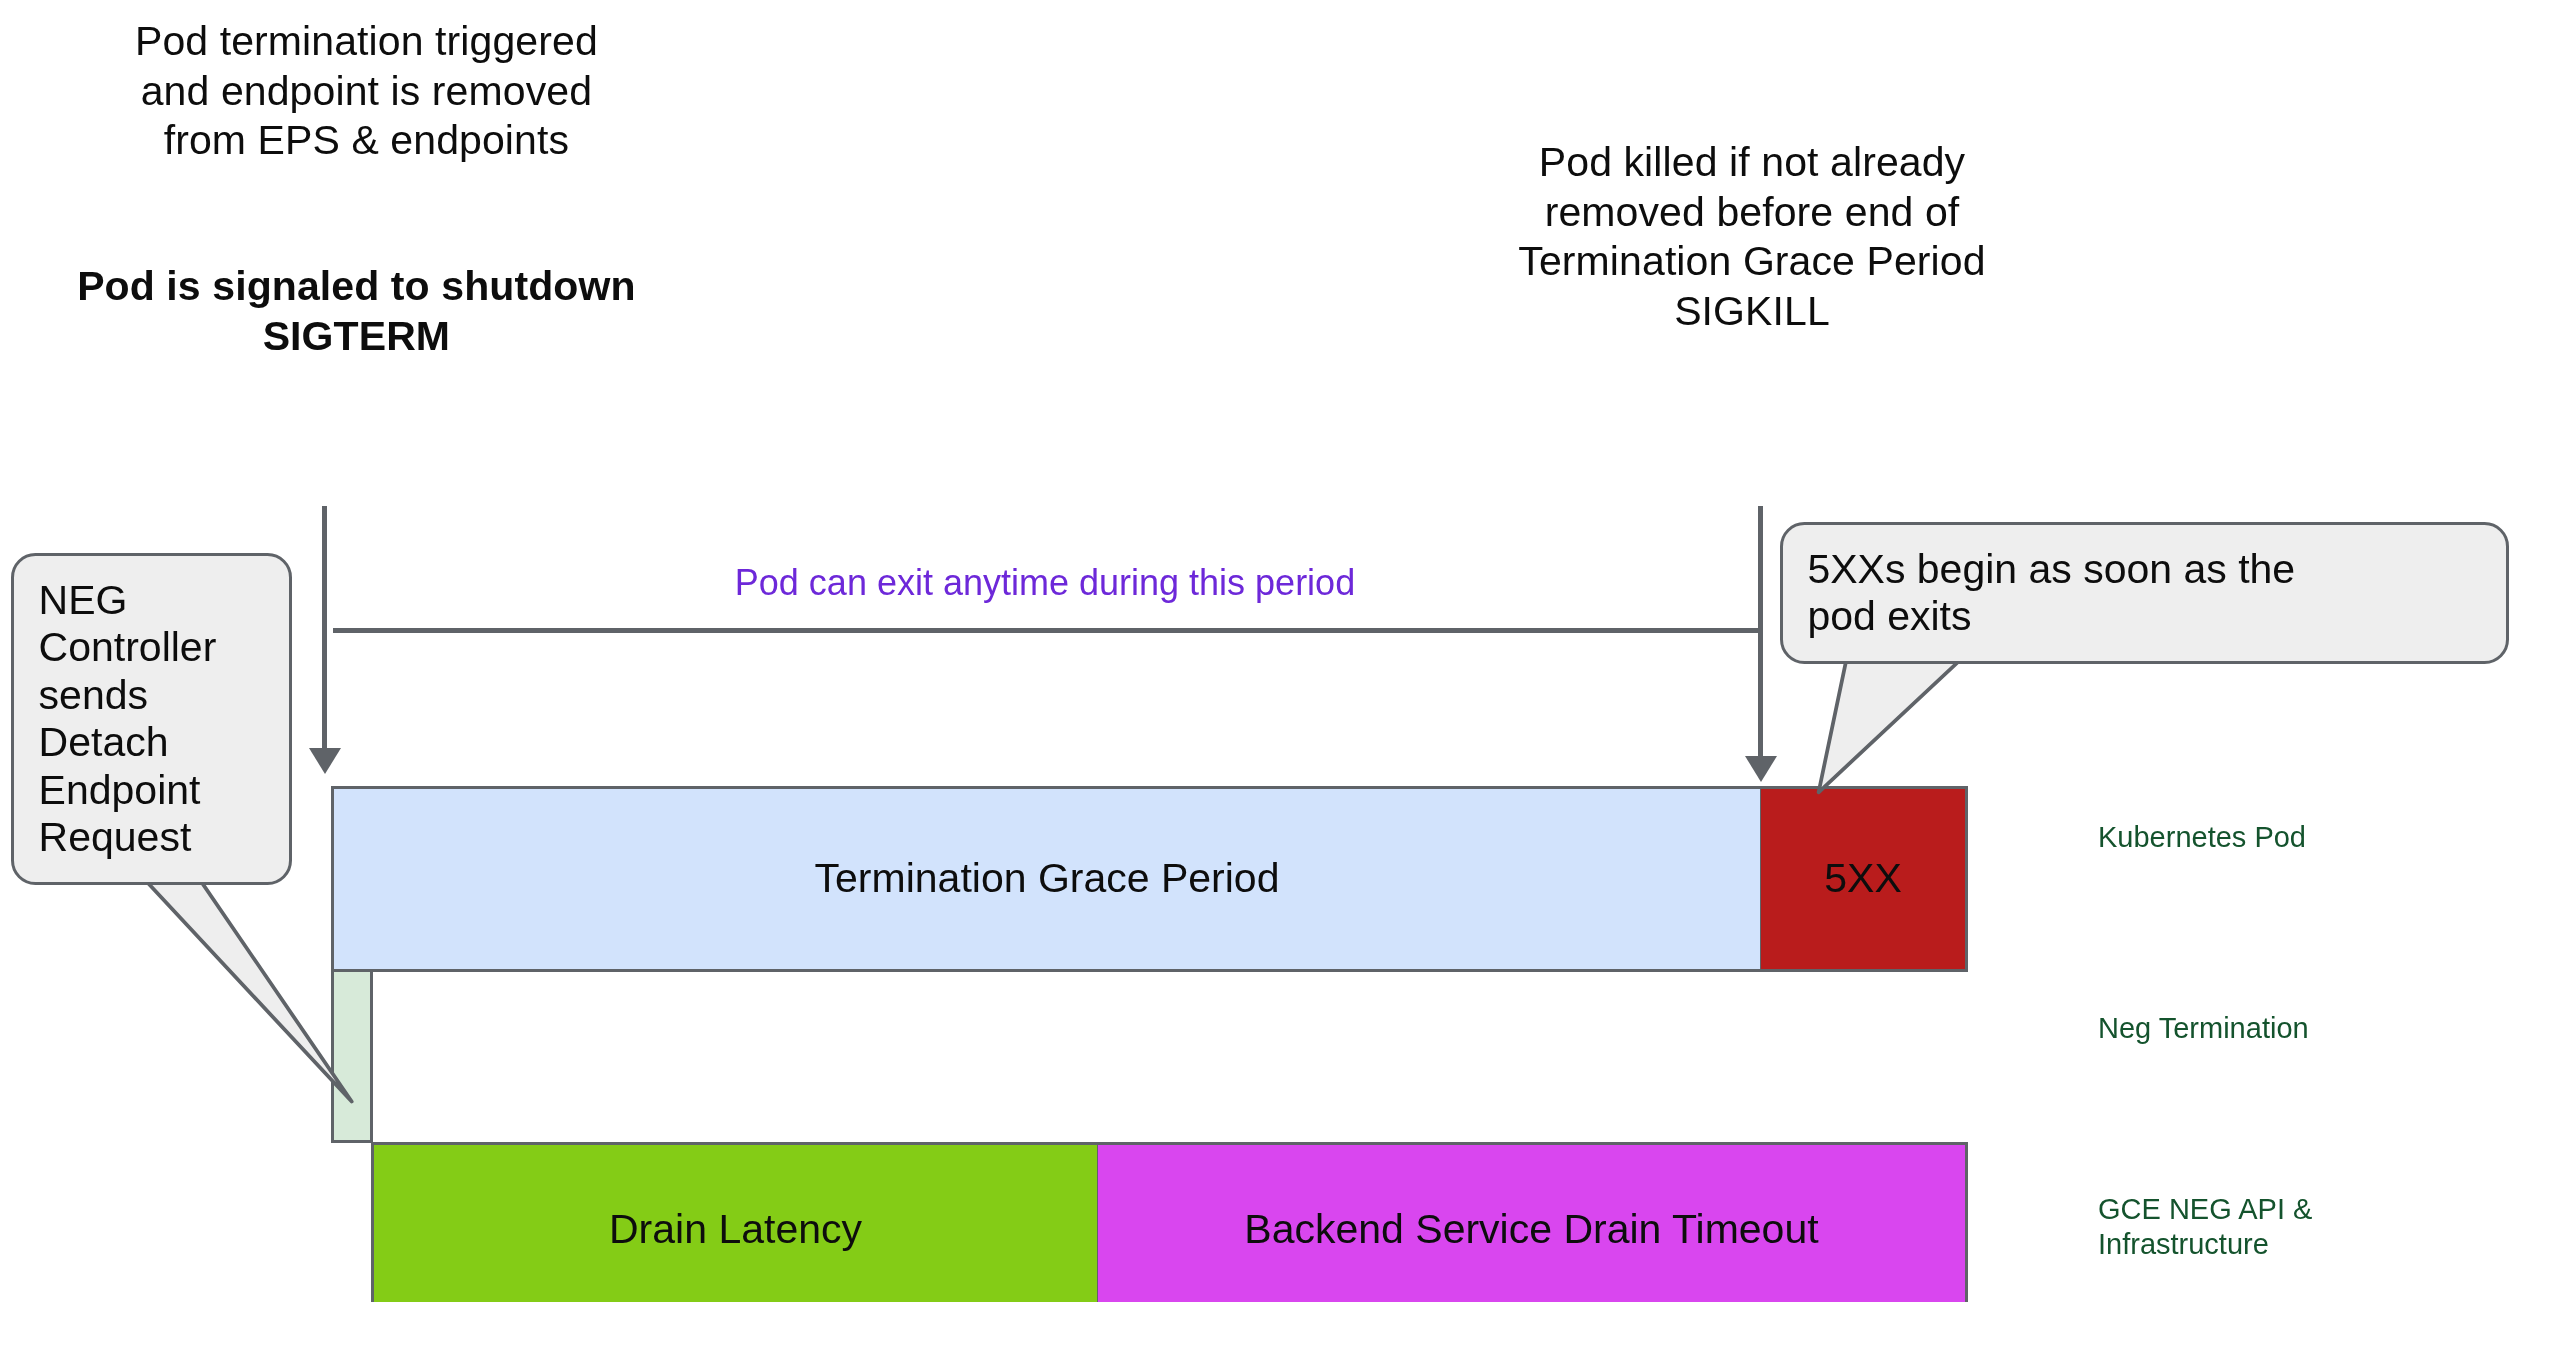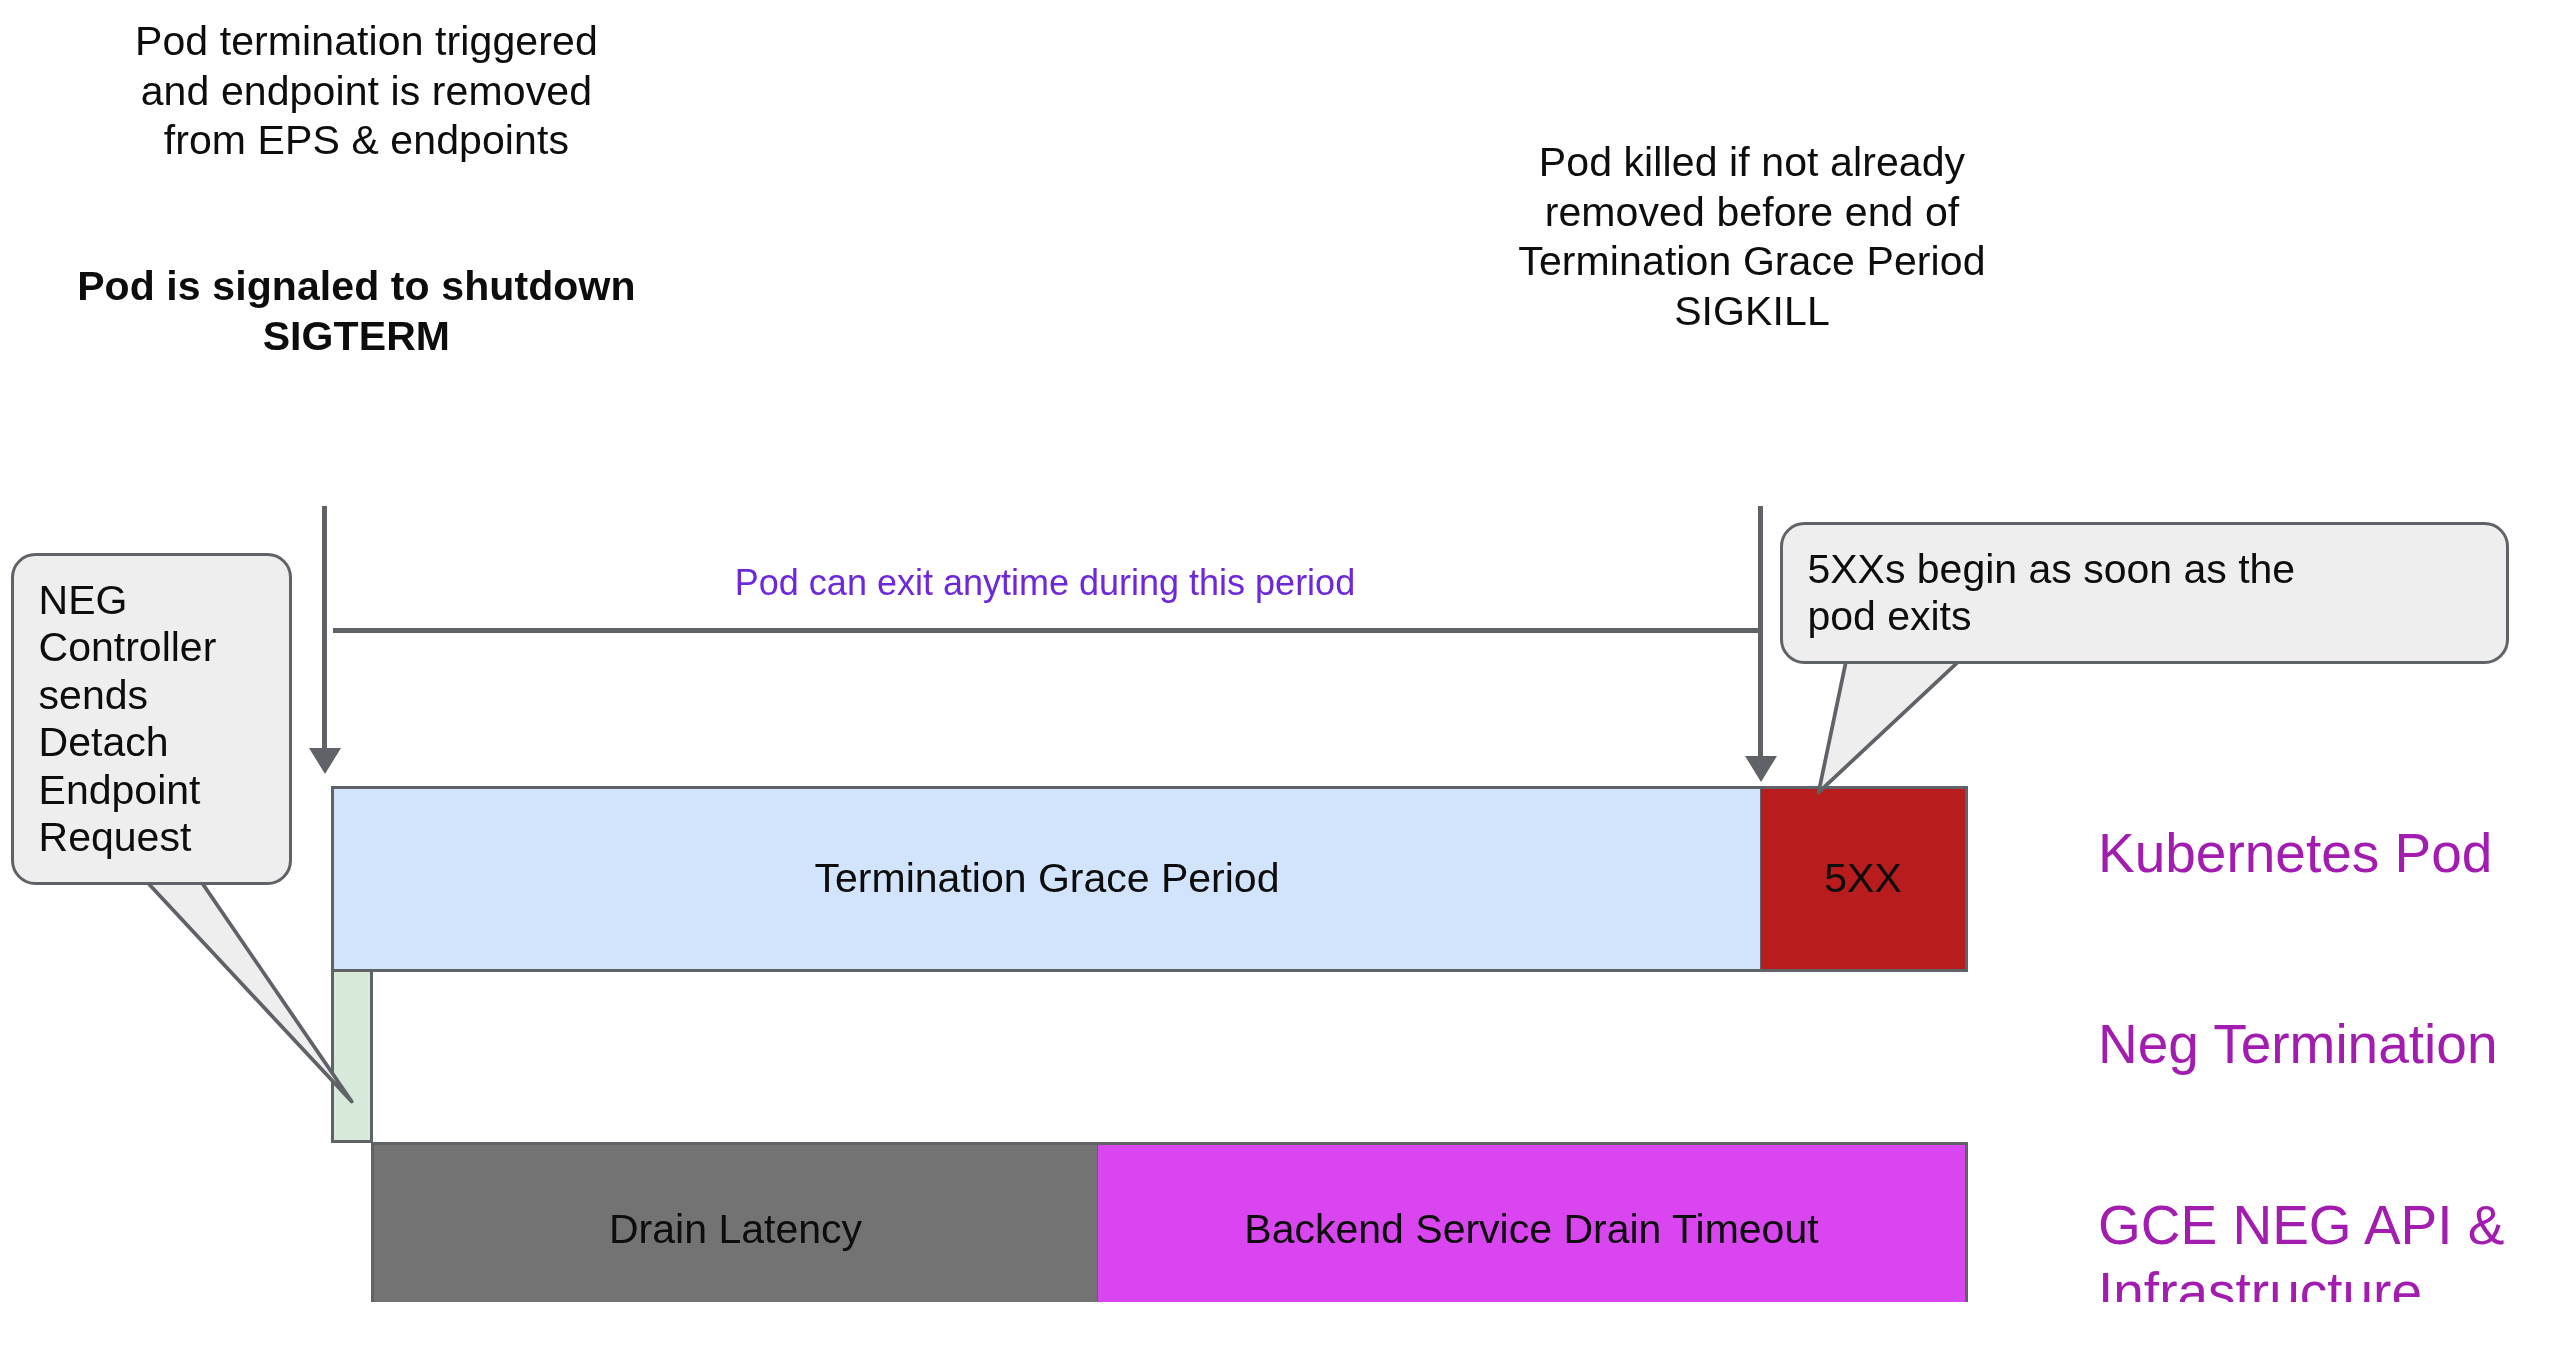--- a/index.html
+++ b/index.html
@@ -87,35 +87,35 @@
     left: 1760px; top: 786px; width: 208px; height: 186px;
     background: #b91c1c;
     border-left-width: 1.9px;
   }
   #bar-neg {
     left: 331px; top: 969px; width: 42px; height: 174px;
     background: #d7ead9;
   }
   #bar-drain-latency {
     left: 371px; top: 1142px; width: 727px; height: 175px;
-    background: #737373;
+    background: #84cc16;
     border-right-width: 1.9px;
   }
   #bar-backend-drain {
     left: 1097px; top: 1142px; width: 871px; height: 175px;
     background: #d946ef;
     border-left-width: 1.9px;
   }
 
   
   .lane-label {
     position: absolute;
-    font-size: 55px;
+    font-size: 29px;
     line-height: 1.22;
-    color: #a21caf;
+    color: #14532d;
     white-space: pre-line;
   }
   #lane-pod        { left: 2098px; top: 820px; width: 441px; }
   #lane-neg        { left: 2098px; top: 1011px; width: 441px; }
   #lane-gce        { left: 2098px; top: 1192px; width: 450px; }
 
   
   .callout-body {
     position: absolute;
     box-sizing: border-box;

